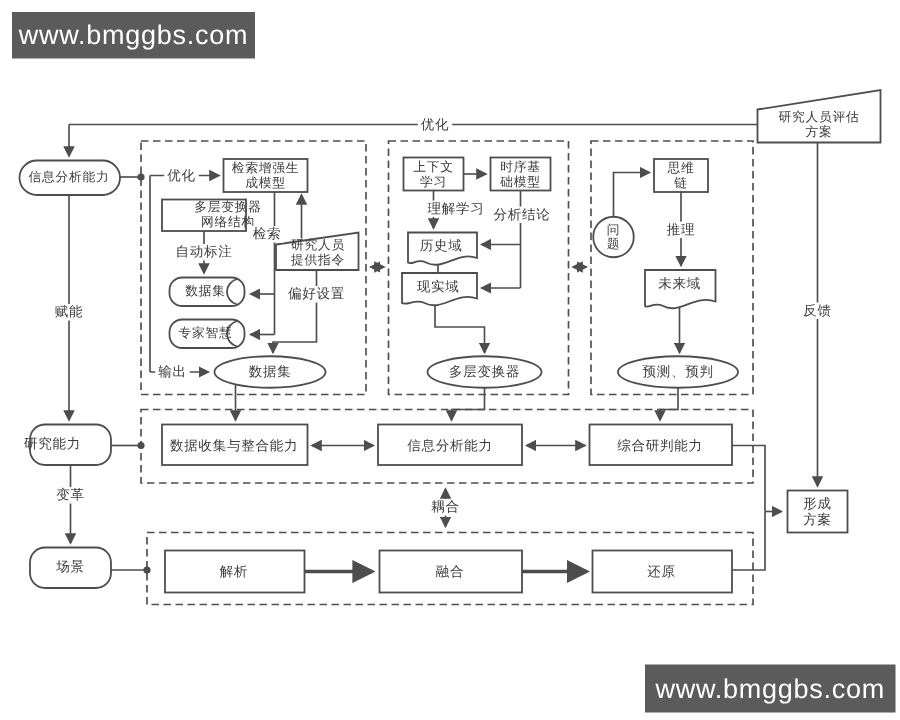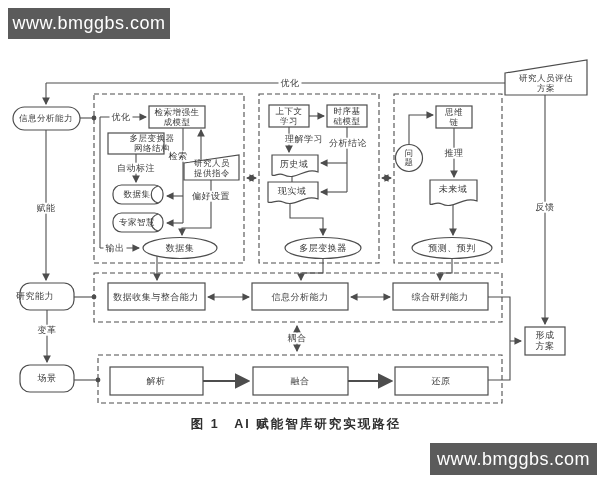--- a/index.html
+++ b/index.html
@@ -184,16 +184,15 @@
   <div class="lbl bg" style="left:178px;top:156px">检索</div>
   <div class="lbl bg" style="left:136px;top:168px">自动标注</div>
   <div class="lbl bg" style="left:211px;top:196px">偏好设置</div>
   <div class="lbl bg" style="left:115px;top:248px">输出</div>
   <div class="lbl bg" style="left:304px;top:139px">理解学习</div>
   <div class="lbl bg" style="left:348px;top:143px">分析结论</div>
   <div class="lbl bg" style="left:454px;top:153px">推理</div>
   <div class="lbl bg" style="left:297px;top:338px">耦合</div>
   <div class="lbl bg" style="left:545px;top:207px">反馈</div>
 
-  <div class="caption">图 1　AI 赋能智库研究实现路径</div>
   <div id="wm-top" class="watermark">www.bmggbs.com</div>
   <div id="wm-bottom" class="watermark">www.bmggbs.com</div>
 </div>
 
 </body></html>

